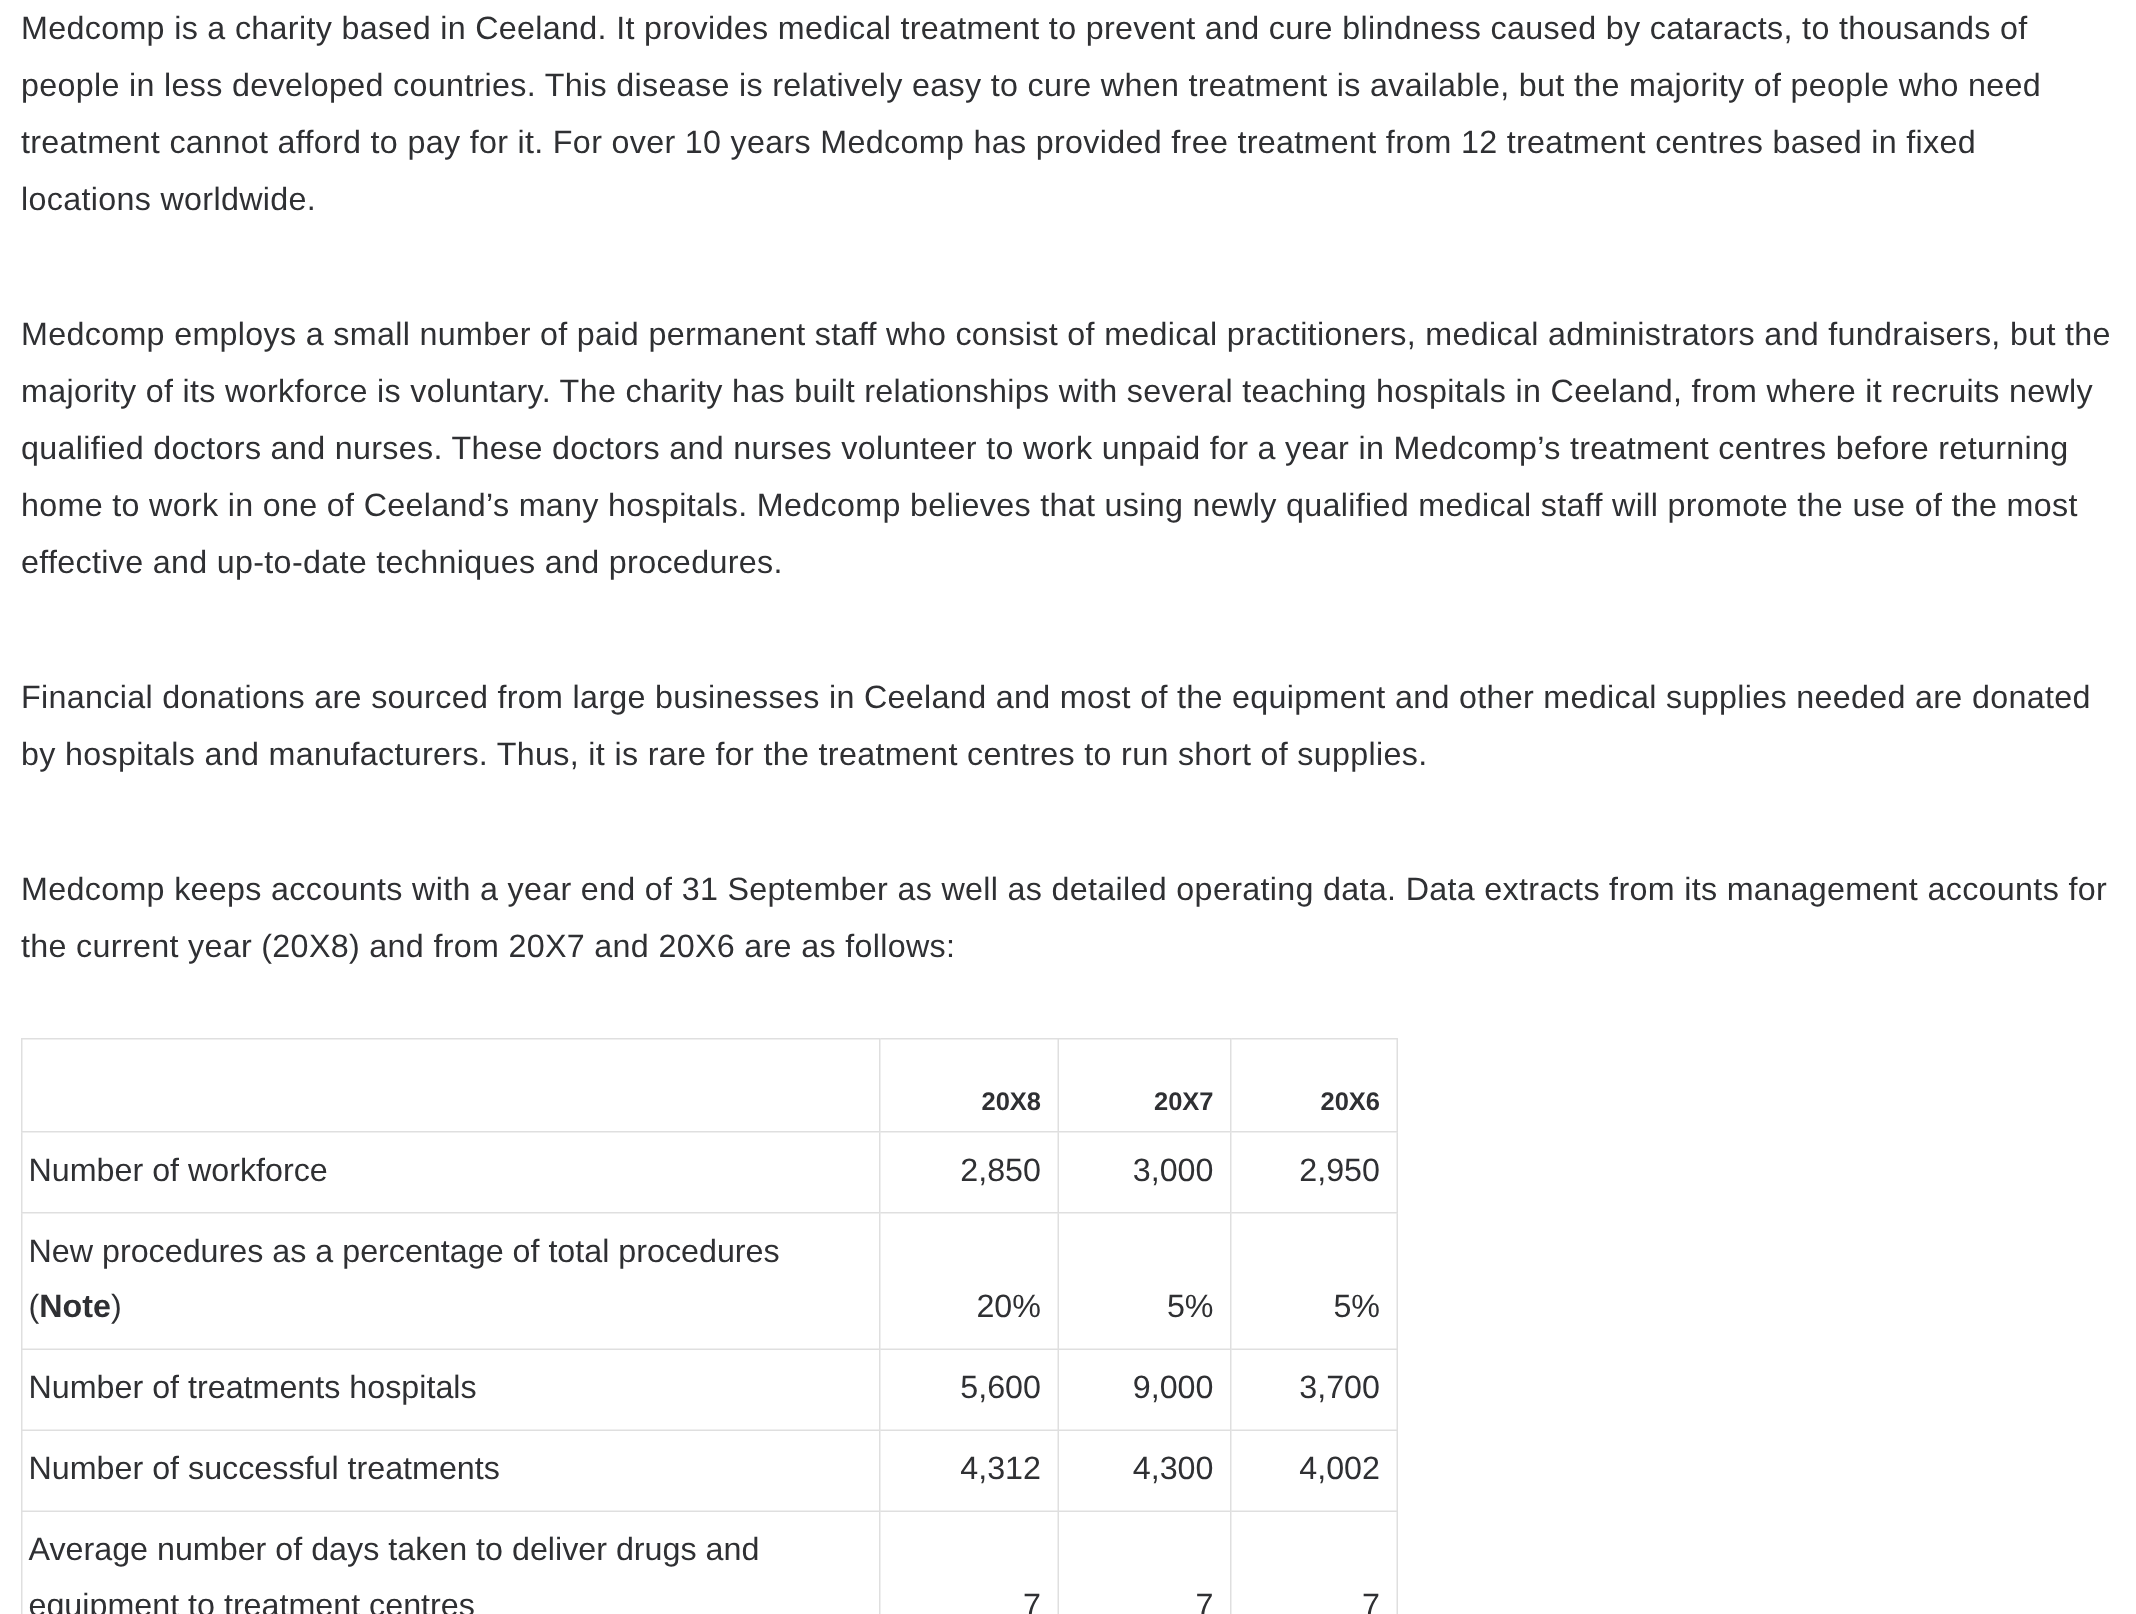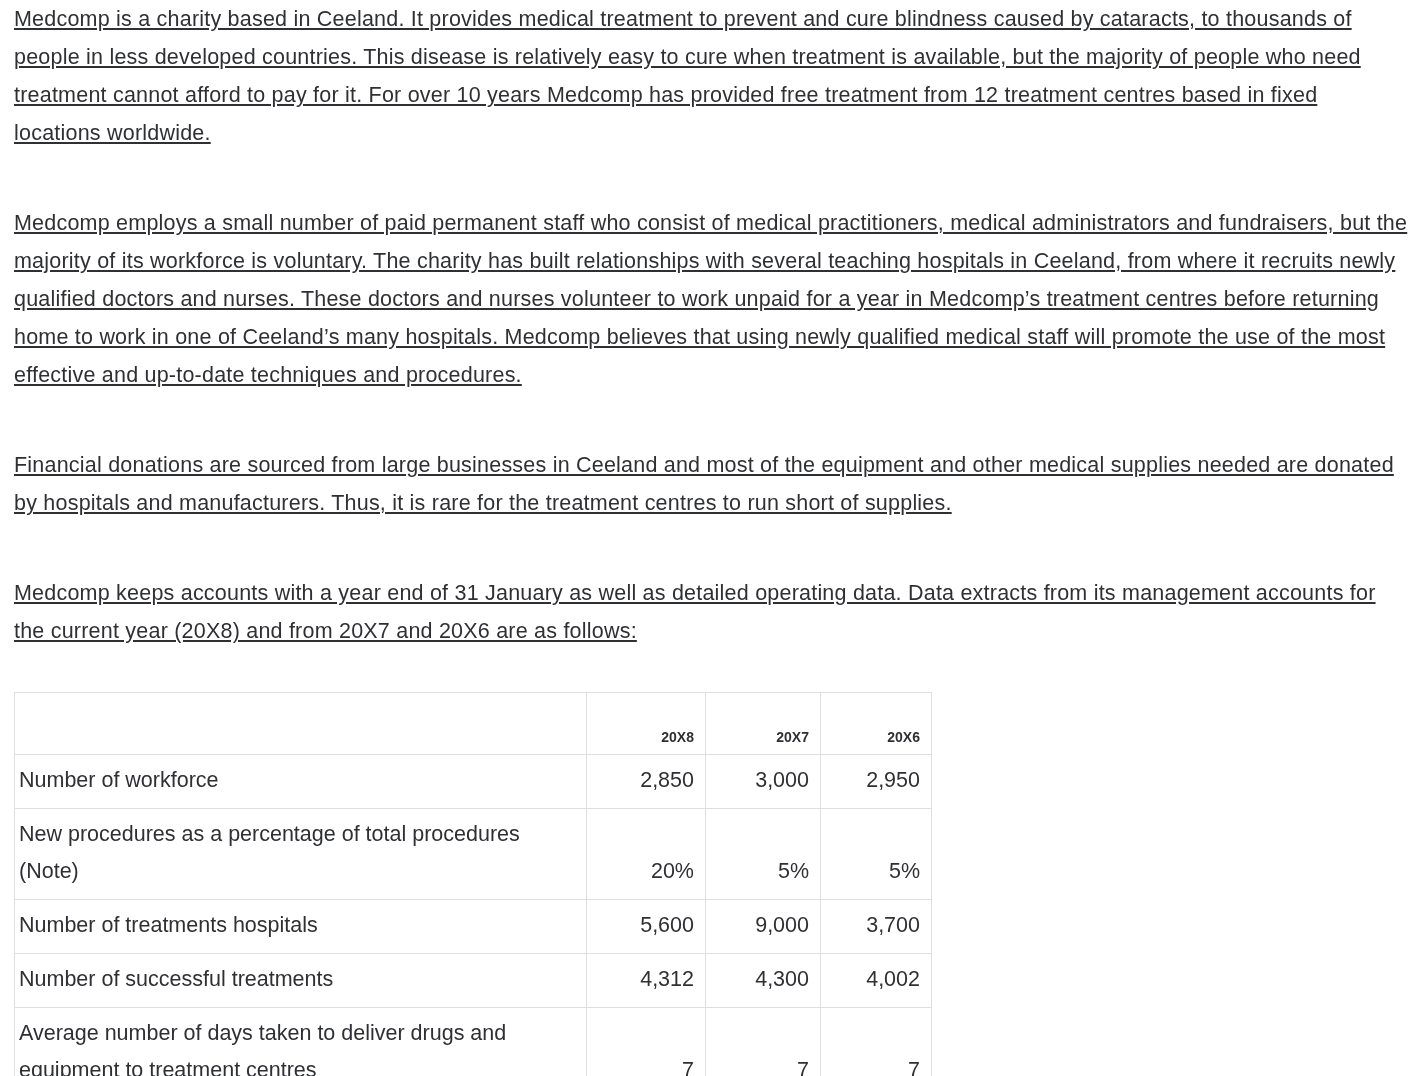--- a/index.html
+++ b/index.html
@@ -17,21 +17,20 @@
   .page {
     padding: 0 14px;
     box-sizing: border-box;
   }
   p.para {
     margin: 0;
     font-size: 21.5px;
     line-height: 38px;
     color: #2f3033;
     letter-spacing: 0.01em;
-    text-decoration: underline;
   }
   p.para + p.para {
     margin-top: 52px;
   }
   .spacer-before-table {
     height: 42px;
   }
   table.data {
     border-collapse: collapse;
     width: 917px;
@@ -47,50 +46,50 @@
   table.data th, table.data td {
     border: 1px solid #dfdfdf;
     padding: 0;
     vertical-align: bottom;
   }
   table.data thead th {
     height: 52px;
     font-weight: bold;
     text-align: right;
     padding: 0 11px 9px 11px;
-    font-size: 14px;
+    font-size: 17px;
     vertical-align: bottom;
   }
   table.data thead th.blank {
     text-align: left;
   }
   table.data td.label {
     text-align: left;
     padding: 7px 10px 9px 4px;
     line-height: 37px;
     font-size: 21.5px;
   }
   table.data td.num {
     text-align: right;
     padding: 7px 11px 9px 11px;
     line-height: 37px;
     vertical-align: bottom;
     font-size: 21.5px;
   }
-  .note-bold { font-weight: normal; margin-top: 44px; }
+  .note-bold { font-weight: bold; margin-top: 44px; }
 </style>
 </head>
 <body>
 
 <div class="page">
 
   <p class="para">Medcomp is a charity based in Ceeland. It provides medical treatment to prevent and cure blindness caused by cataracts, to thousands of people in less developed countries. This disease is relatively easy to cure when treatment is available, but the majority of people who need treatment cannot afford to pay for it. For over 10 years Medcomp has provided free treatment from 12 treatment centres based in fixed locations worldwide.</p>
   <p class="para">Medcomp employs a small number of paid permanent staff who consist of medical practitioners, medical administrators and fundraisers, but the majority of its workforce is voluntary. The charity has built relationships with several teaching hospitals in Ceeland, from where it recruits newly qualified doctors and nurses. These doctors and nurses volunteer to work unpaid for a year in Medcomp’s treatment centres before returning home to work in one of Ceeland’s many hospitals. Medcomp believes that using newly qualified medical staff will promote the use of the most effective and up-to-date techniques and procedures.</p>
   <p class="para">Financial donations are sourced from large businesses in Ceeland and most of the equipment and other medical supplies needed are donated by hospitals and manufacturers. Thus, it is rare for the treatment centres to run short of supplies.</p>
-  <p class="para">Medcomp keeps accounts with a year end of 31 January as well as detailed operating data. Data extracts from its management accounts for the current year (20X8) and from 20X7 and 20X6 are as follows:</p>
+  <p class="para">Medcomp keeps accounts with a year end of 31 September as well as detailed operating data. Data extracts from its management accounts for the current year (20X8) and from 20X7 and 20X6 are as follows:</p>
 
   <div class="spacer-before-table"></div>
 
   <table class="data">
     <colgroup>
       <col class="c-label">
       <col class="c-y1">
       <col class="c-y2">
       <col class="c-y3">
     </colgroup>

